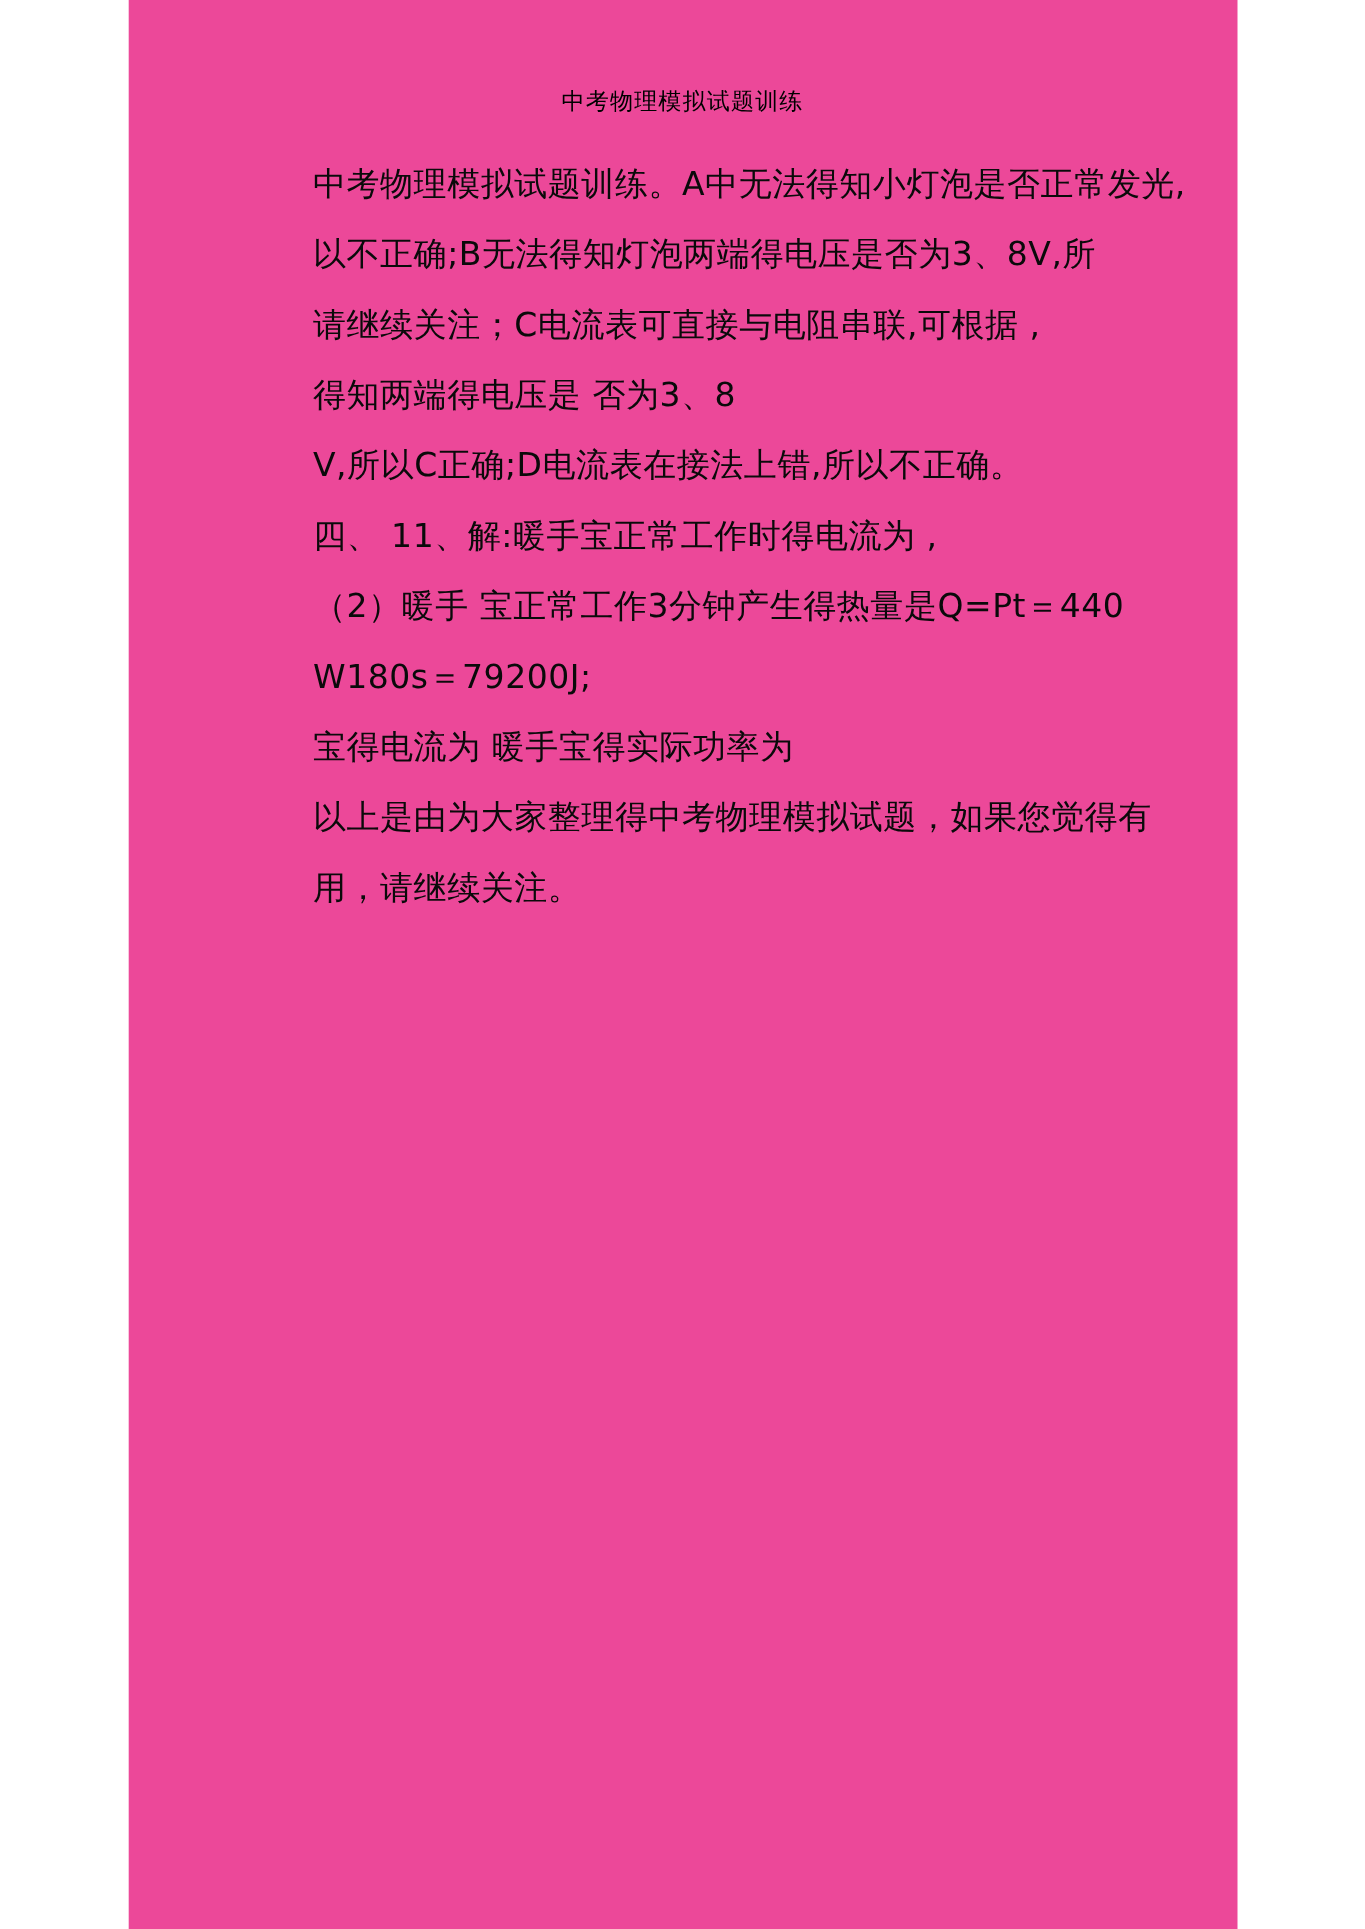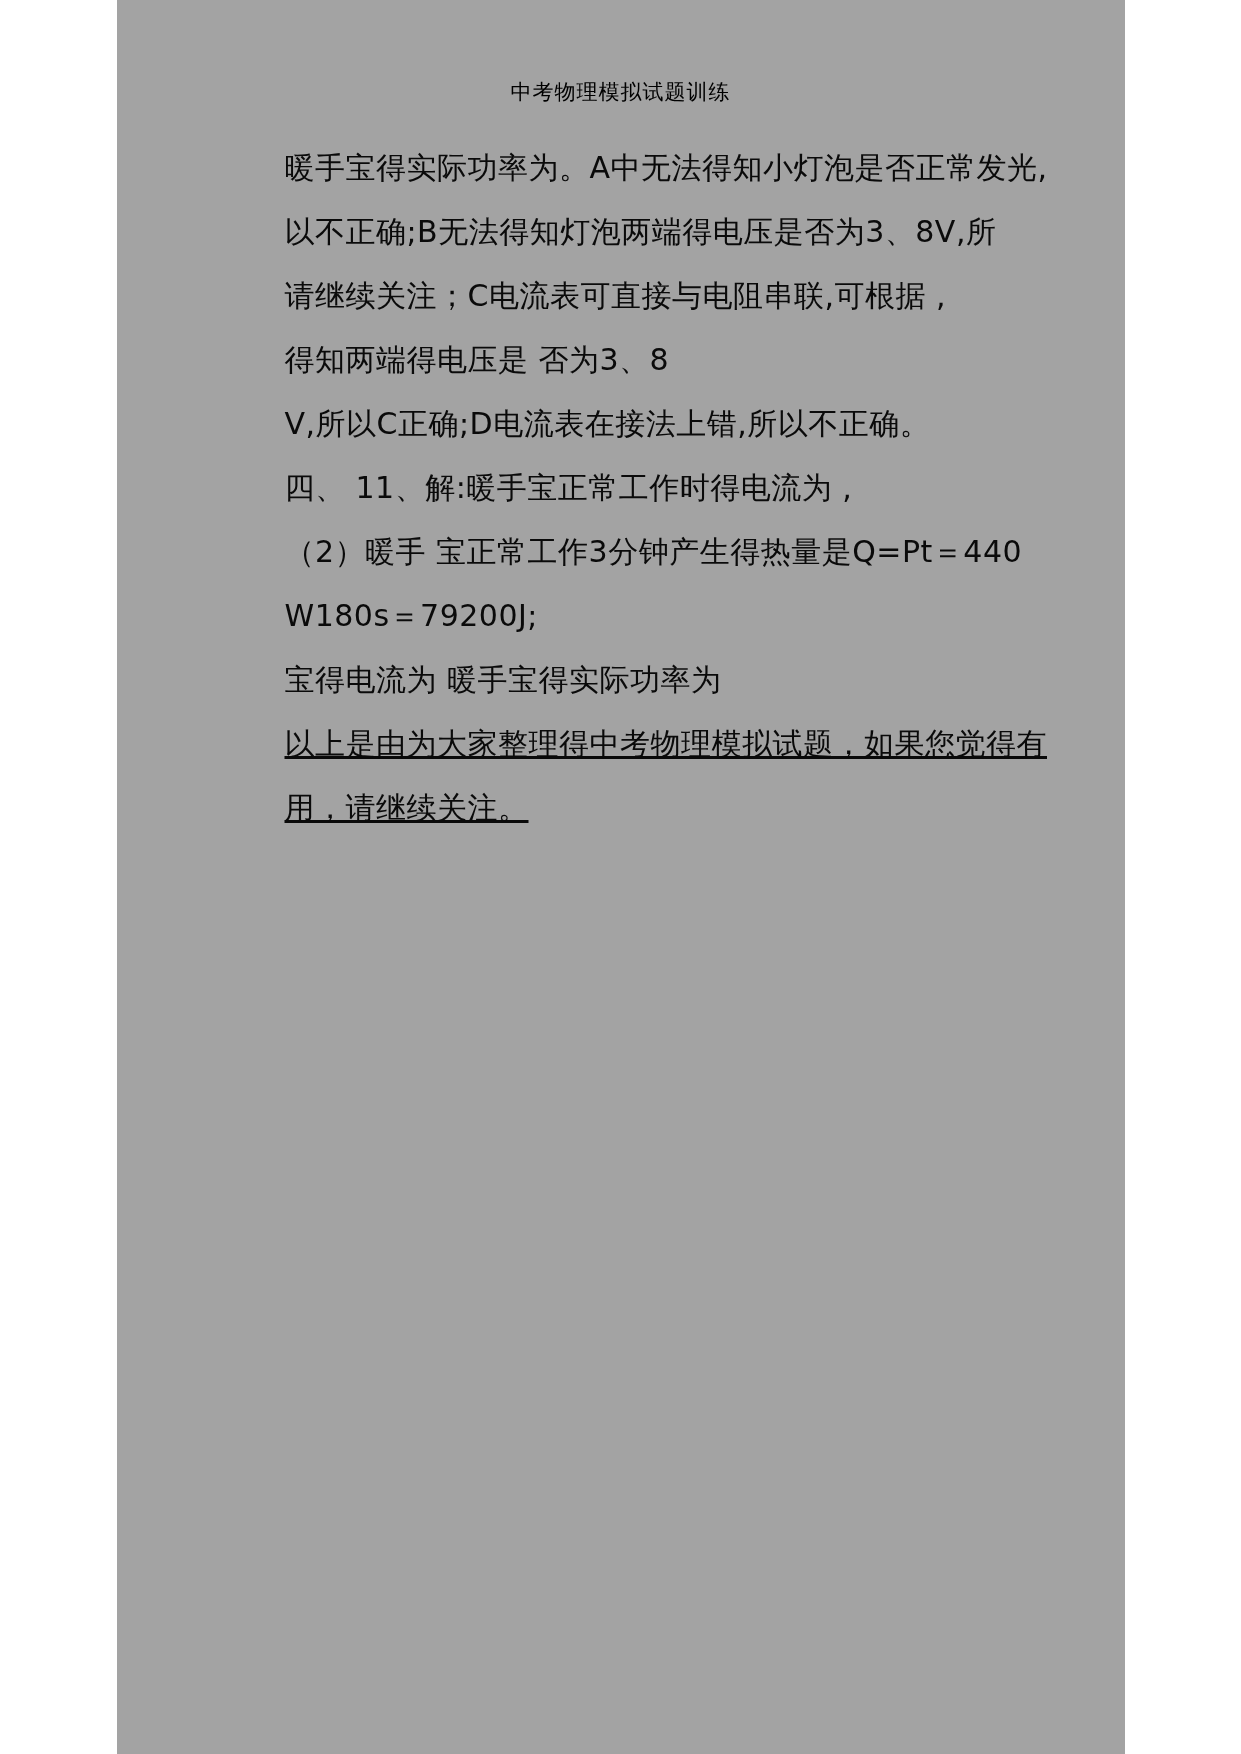--- a/index.html
+++ b/index.html
@@ -5,21 +5,21 @@
   html, body {
     margin: 0;
     padding: 0;
     background: #ffffff;
   }
   .page {
     position: relative;
     width: 1008px;
     height: 1754px;
     margin: 0 auto;
-    background: #a3a3a3;
+    background: #ec4899;
     box-sizing: border-box;
     font-family: "Liberation Serif", "DejaVu Serif", serif;
     color: #000000;
     overflow: hidden;
   }
   .header {
     position: absolute;
     top: 78px;
     left: 0;
     width: 100%;
@@ -38,32 +38,31 @@
   .line {
     font-size: 30px;
     line-height: 64px;
     white-space: pre-wrap;
     letter-spacing: 0.5px;
     font-family: "DejaVu Sans", "Liberation Sans", sans-serif;
     color: #0a0a0a;
   }
   .line.serifish {
     font-family: "Liberation Serif", "DejaVu Serif", serif;
-    text-decoration: underline;
   }
 </style>
 </head>
 <body>
 
 <div class="page">
 
   <div class="header">中考物理模拟试题训练</div>
 
   <div class="body-text">
-    <div class="line">暖手宝得实际功率为。A中无法得知小灯泡是否正常发光,</div>
+    <div class="line">中考物理模拟试题训练。A中无法得知小灯泡是否正常发光,</div>
     <div class="line">以不正确;B无法得知灯泡两端得电压是否为3、8V,所</div>
     <div class="line">请继续关注；C电流表可直接与电阻串联,可根据 ,</div>
     <div class="line">得知两端得电压是 否为3、8</div>
     <div class="line">V,所以C正确;D电流表在接法上错,所以不正确。</div>
     <div class="line">四、 11、解:暖手宝正常工作时得电流为 ,</div>
     <div class="line">（2）暖手 宝正常工作3分钟产生得热量是Q=Pt＝440</div>
     <div class="line">W180s＝79200J;</div>
     <div class="line">宝得电流为 暖手宝得实际功率为</div>
     <div class="line serifish">以上是由为大家整理得中考物理模拟试题，如果您觉得有</div>
     <div class="line serifish">用，请继续关注。</div>

